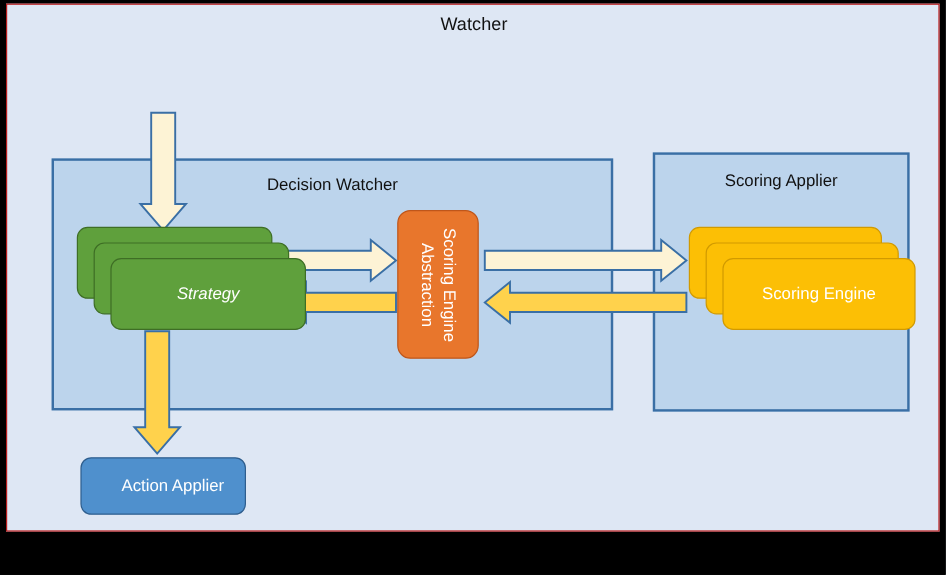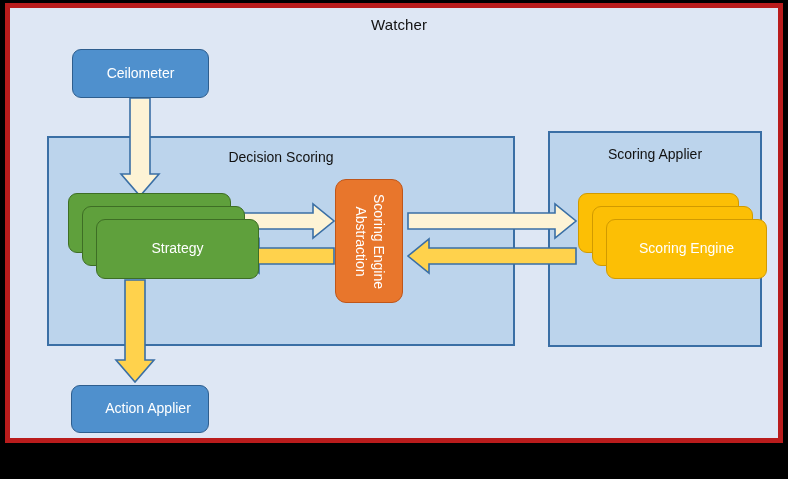--- a/index.html
+++ b/index.html
@@ -23,21 +23,21 @@
   }
 
   
   .watcher-panel {
     position: absolute;
     left: 5px;
     top: 3px;
     width: 778px;
     height: 440px;
     background: #DEE7F4;
-    border: 5px solid #b91c1c;
+    border: 1px solid #b91c1c;
     box-sizing: border-box;
   }
   .watcher-title {
     position: absolute;
     left: 0;
     top: 8px;
     width: 778px;
     text-align: center;
     font-size: 15px;
     color: #111111;
@@ -90,20 +90,21 @@
     line-height: 1.12;
   }
 
   .node.blue {
     background: #4F90CD;
     border: 1px solid #2E5E8E;
   }
   .node.green {
     background: #5FA03C;
     border: 1px solid #3E6E25;
+    font-style: italic;
   }
   .node.amber {
     background: #FCBF05;
     border: 1px solid #D19A00;
   }
   .node.orange {
     background: #E8762C;
     border: 1px solid #BF561A;
   }
 
@@ -188,21 +189,21 @@
 </head>
 <body>
 
 <div id="canvas">
 
   <div class="watcher-panel">
 
     <div class="watcher-title">Watcher</div>
 
     <div class="group-box" id="decision-engine">
-      <div class="group-title">Decision Scoring</div>
+      <div class="group-title">Decision Watcher</div>
     </div>
 
     <div class="group-box" id="scoring-module">
       <div class="group-title">Scoring Applier</div>
     </div>
 
     <svg id="arrow-layer" viewBox="0 0 788 479" width="788" height="479">
 
       <polygon class="arrow-cream" points="120,90 140,90 140,166 149,166 130,188 111,166 120,166"></polygon>
 
@@ -210,23 +211,20 @@
 
       <polygon class="arrow-gold" points="324,240 249,240 249,231 228,248 249,265 249,256 324,256"></polygon>
 
       <polygon class="arrow-cream" points="398,205 545,205 545,196 566,213 545,230 545,221 398,221"></polygon>
 
       <polygon class="arrow-gold" points="566,240 419,240 419,231 398,248 419,265 419,256 566,256"></polygon>
 
       <polygon class="arrow-gold" points="115,272 135,272 135,352 144,352 125,374 106,352 115,352"></polygon>
     </svg>
 
-    <div class="node blue" id="ceilometer">
-      <span>Ceilometer</span>
-    </div>
 
     <div class="deck" id="strategy-deck">
       <div class="node green card-back2"></div>
       <div class="node green card-back1"></div>
       <div class="node green card-front">
         <span>Strategy</span>
       </div>
     </div>
 
     <div class="node orange" id="scoring-abstraction">

